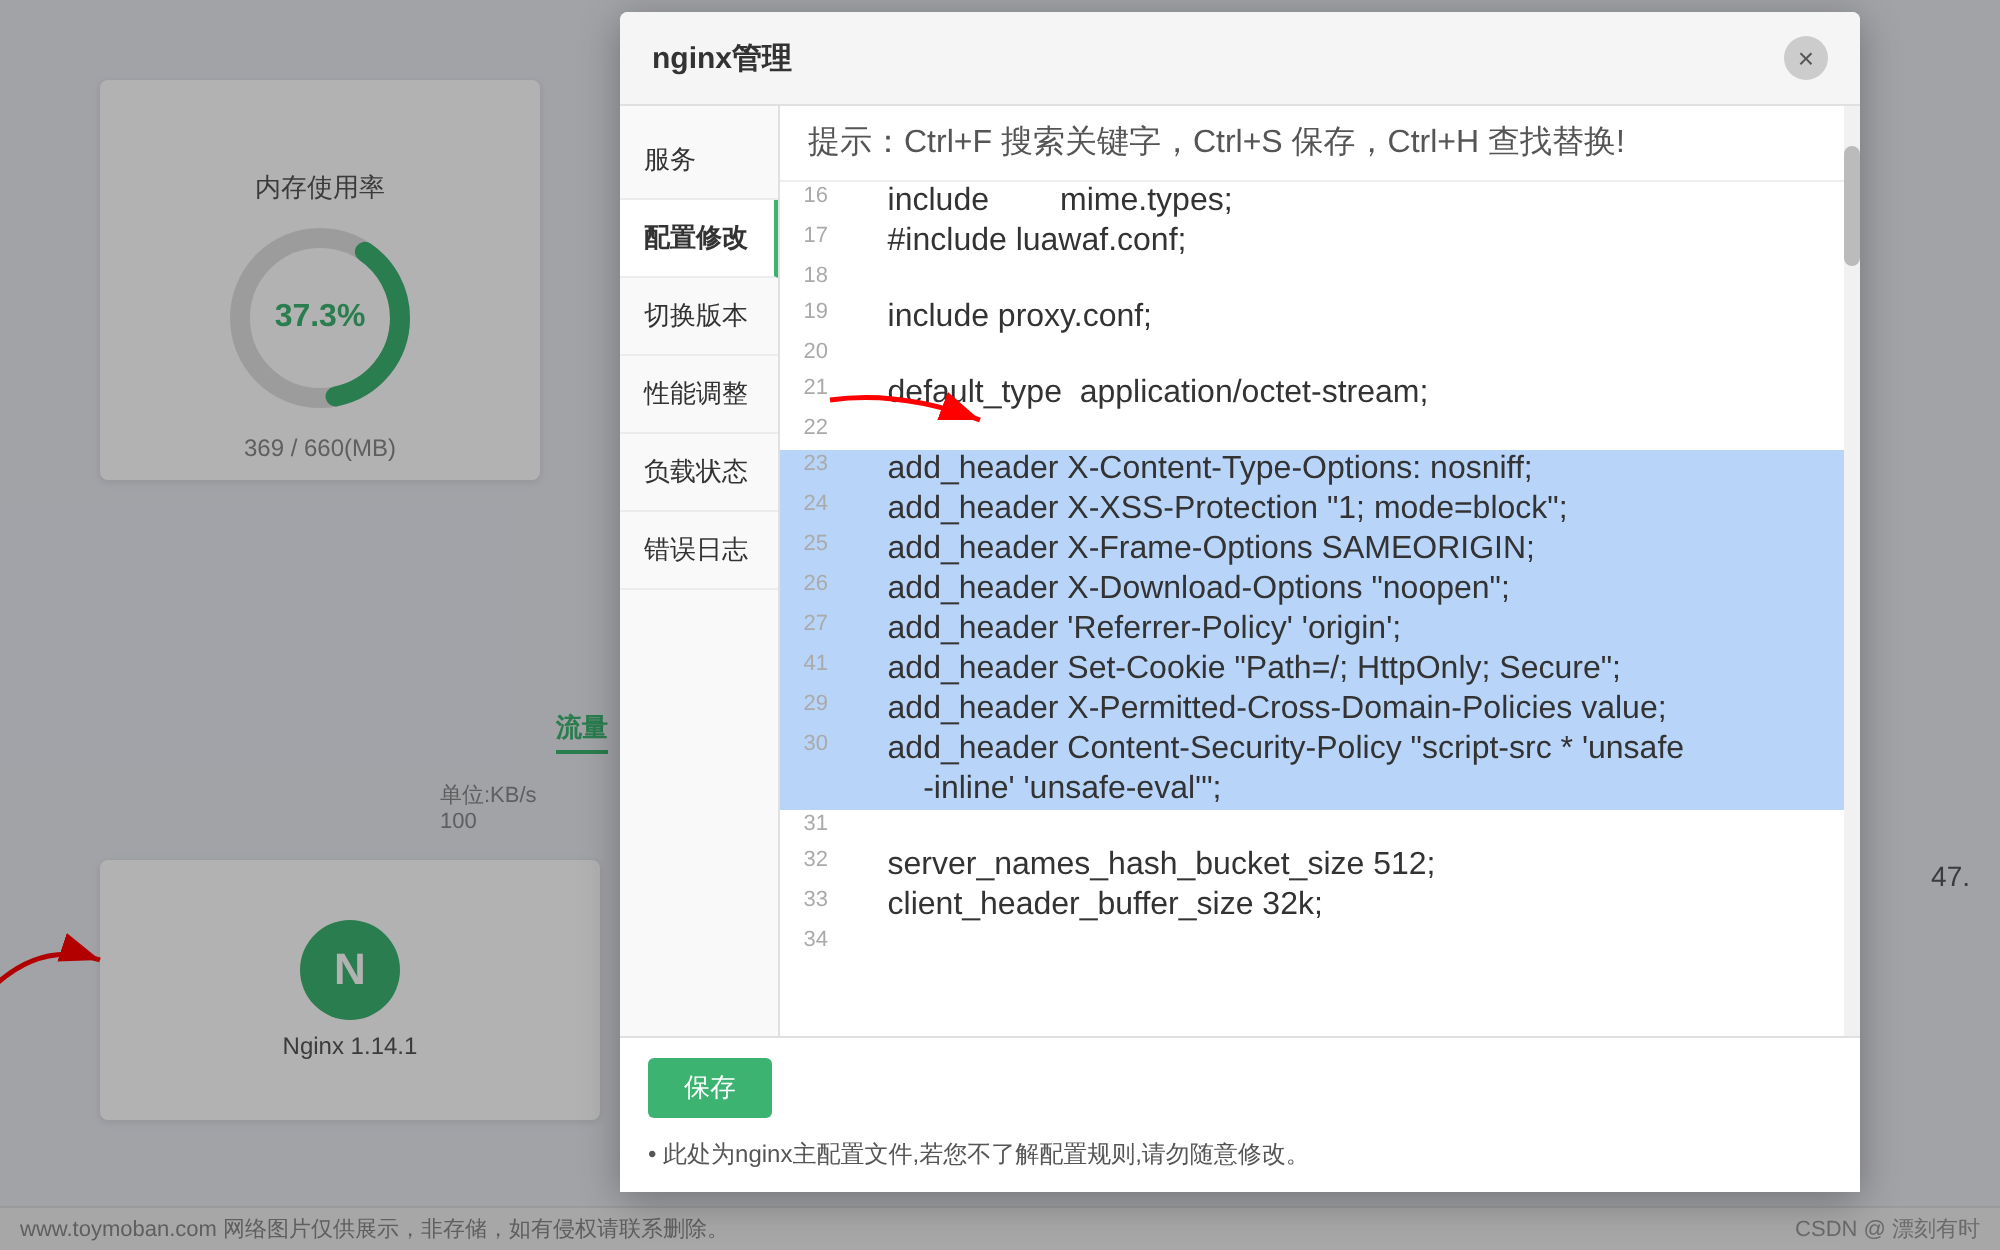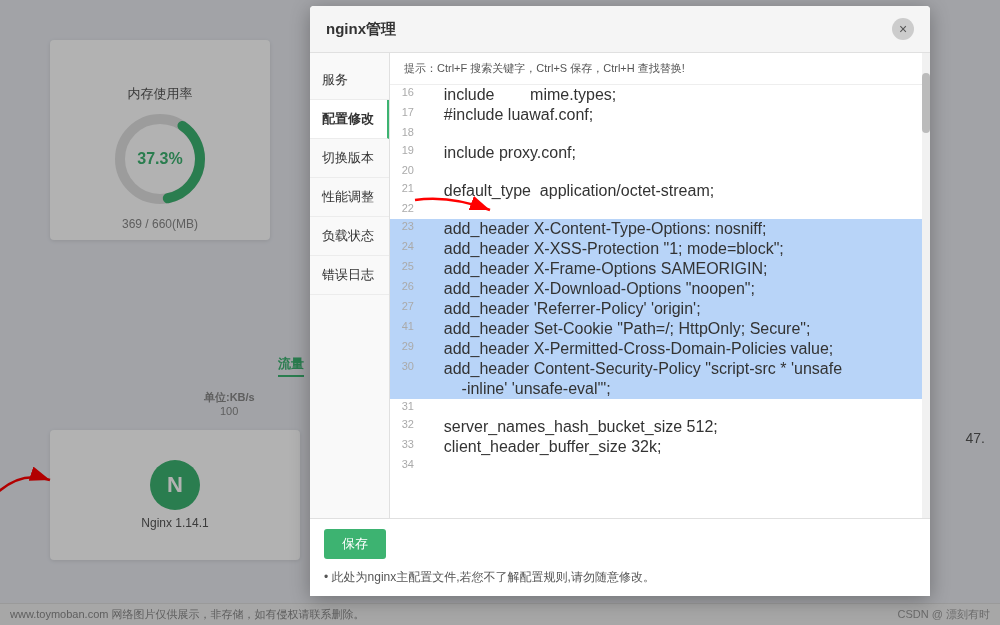--- a/index.html
+++ b/index.html
@@ -192,21 +192,21 @@
     
     .modal-content {
       flex: 1;
       display: flex;
       flex-direction: column;
       overflow: hidden;
     }
 
     .hint-bar {
       padding: 8px 14px;
-      font-size: 11px;
+      font-size: 16px;
       color: #555;
       background: #fff;
       border-bottom: 1px solid #eee;
     }
 
     
     .code-area {
       flex: 1;
       overflow-y: auto;
       padding: 0;
@@ -310,22 +310,22 @@
     }
 
     .csdn-label {
       font-size: 11px;
       color: #999;
     }
 
     
     .unit-label {
       position: absolute;
-      top: 390px; left: 204px;
-      font-size: 11px; color: #888; font-weight: bold;
+      top: 390px; left: 220px;
+      font-size: 11px; color: #888;
     }
 
     .unit-value {
       position: absolute;
       top: 405px; left: 220px;
       font-size: 11px; color: #888;
     }
   </style>
 </head>
 <body>

